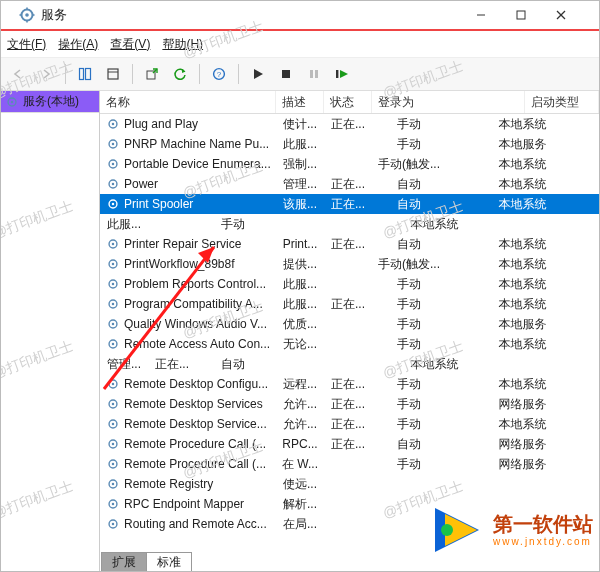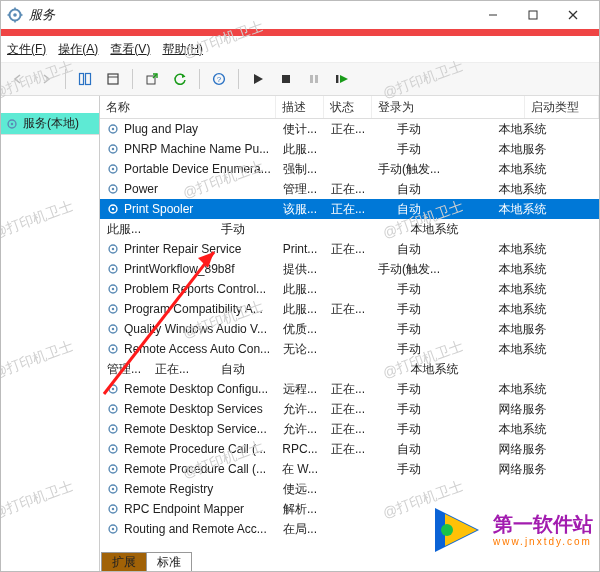--- a/index.html
+++ b/index.html
@@ -1,30 +1,30 @@
 <!DOCTYPE html>
 <html><head>
 <meta charset="utf-8">
 <style>
 html,body{margin:0;padding:0;font-family:"Microsoft YaHei","Segoe UI",sans-serif;font-size:12px;color:#222;background:#fff;}
 .window{width:600px;height:572px;border:1px solid #bbb;box-sizing:border-box;position:relative;overflow:hidden;background:#fff;}
-.titlebar{height:28px;display:flex;align-items:center;padding:0 6px;border-bottom:7px solid #ef4444;font-style:italic;}
+.titlebar{height:28px;display:flex;align-items:center;padding:0 18px;border-bottom:2px solid #ef4444;}
 .title-icon{width:16px;height:16px;margin-right:6px;display:flex;align-items:center;justify-content:center;}
 .title-text{flex:1;font-size:13px;}
 .win-controls{display:flex;}
 .win-btn{width:40px;height:28px;display:flex;align-items:center;justify-content:center;color:#555;cursor:pointer;}
 .menubar{height:22px;display:flex;align-items:center;padding:2px 6px;border-bottom:1px solid #eee;gap:12px;text-decoration:underline;}
 .menubar span{cursor:default;}
 .toolbar{height:32px;display:flex;align-items:center;padding:0 4px;border-bottom:1px solid #ddd;background:#f7f7f7;gap:2px;}
 .tb-btn{width:24px;height:24px;border:1px solid transparent;border-radius:2px;display:flex;align-items:center;justify-content:center;color:#444;background:transparent;cursor:pointer;}
 .tb-btn.disabled{color:#bbb;cursor:default;}
 .tb-sep{width:1px;height:20px;background:#ccc;margin:0 4px;}
 .body-area{display:flex;height:calc(100% - 28px - 22px - 32px - 2px);}
 .sidebar{width:98px;border-right:1px solid #ccc;background:#fff;position:relative;}
-.sidebar-tab{display:flex;align-items:center;padding:2px 4px;font-size:12px;border-bottom:1px solid #ddd;background:#5eead4;gap:4px;margin-top:17px;}
+.sidebar-tab{display:flex;align-items:center;padding:2px 4px;font-size:12px;border-bottom:1px solid #ddd;background:#8b5cf6;gap:4px;}
 .sidebar-tab .icon{width:14px;height:14px;}
 .list-panel{flex:1;display:flex;flex-direction:column;position:relative;overflow:hidden;}
 .list-header{display:flex;height:22px;border-bottom:1px solid #ddd;font-size:12px;color:#333;background:#fff;}
 .list-header .col{padding:3px 6px;border-right:1px solid #eee;box-sizing:border-box;white-space:nowrap;overflow:hidden;text-overflow:ellipsis;cursor:pointer;}
 .col-name{width:176px;}
 .col-desc{width:48px;}
 .col-status{width:48px;}
 .col-start{width:74px;}
 .col-logon{flex:1;}
 .list-body{flex:1;overflow:hidden;}
@@ -33,26 +33,26 @@
 .row .cell.name{width:176px;display:flex;align-items:center;gap:4px;}
 .row .cell.desc{width:48px;}
 .row .cell.status{width:48px;}
 .row .cell.start{width:74px;}
 .row .cell.logon{flex:1;}
 .row.selected{background:#0078d7;color:#fff;}
 .row.selected .gear{color:#fff;}
 .gear{width:14px;height:14px;flex:0 0 14px;color:#5b8bb5;display:inline-flex;align-items:center;justify-content:center;}
 .bottom-tabs{position:absolute;left:100px;bottom:0;height:20px;display:flex;font-size:12px;}
 .bottom-tabs .tab{padding:1px 10px;border:1px solid #999;border-bottom:none;background:#fff;margin-right:-1px;position:relative;top:1px;cursor:pointer;}
-.bottom-tabs .tab.inactive{background:#a16207;}
+.bottom-tabs .tab.inactive{background:#a3a3a3;}
 .red-arrow{position:absolute;left:-4px;top:148px;pointer-events:none;}
 .watermark{position:absolute;color:#d0d0d0;font-size:14px;pointer-events:none;user-select:none;transform:rotate(-20deg);white-space:nowrap;}
 .overlay-logo{position:absolute;right:0;bottom:0;width:172px;height:82px;display:flex;align-items:center;pointer-events:none;}
 .overlay-logo .txt{margin-left:6px;line-height:1.2;}
-.overlay-logo .txt .t1{color:#a21caf;font-weight:700;font-size:20px;}
+.overlay-logo .txt .t1{color:#c2410c;font-weight:700;font-size:20px;}
 .overlay-logo .txt .t2{color:#ff7a00;font-size:10px;letter-spacing:2px;}
 .u{ text-decoration:underline; }
 svg{display:block;}
 </style>
 </head>
 <body>
 
 <div class="window">
 
   <div class="titlebar">

